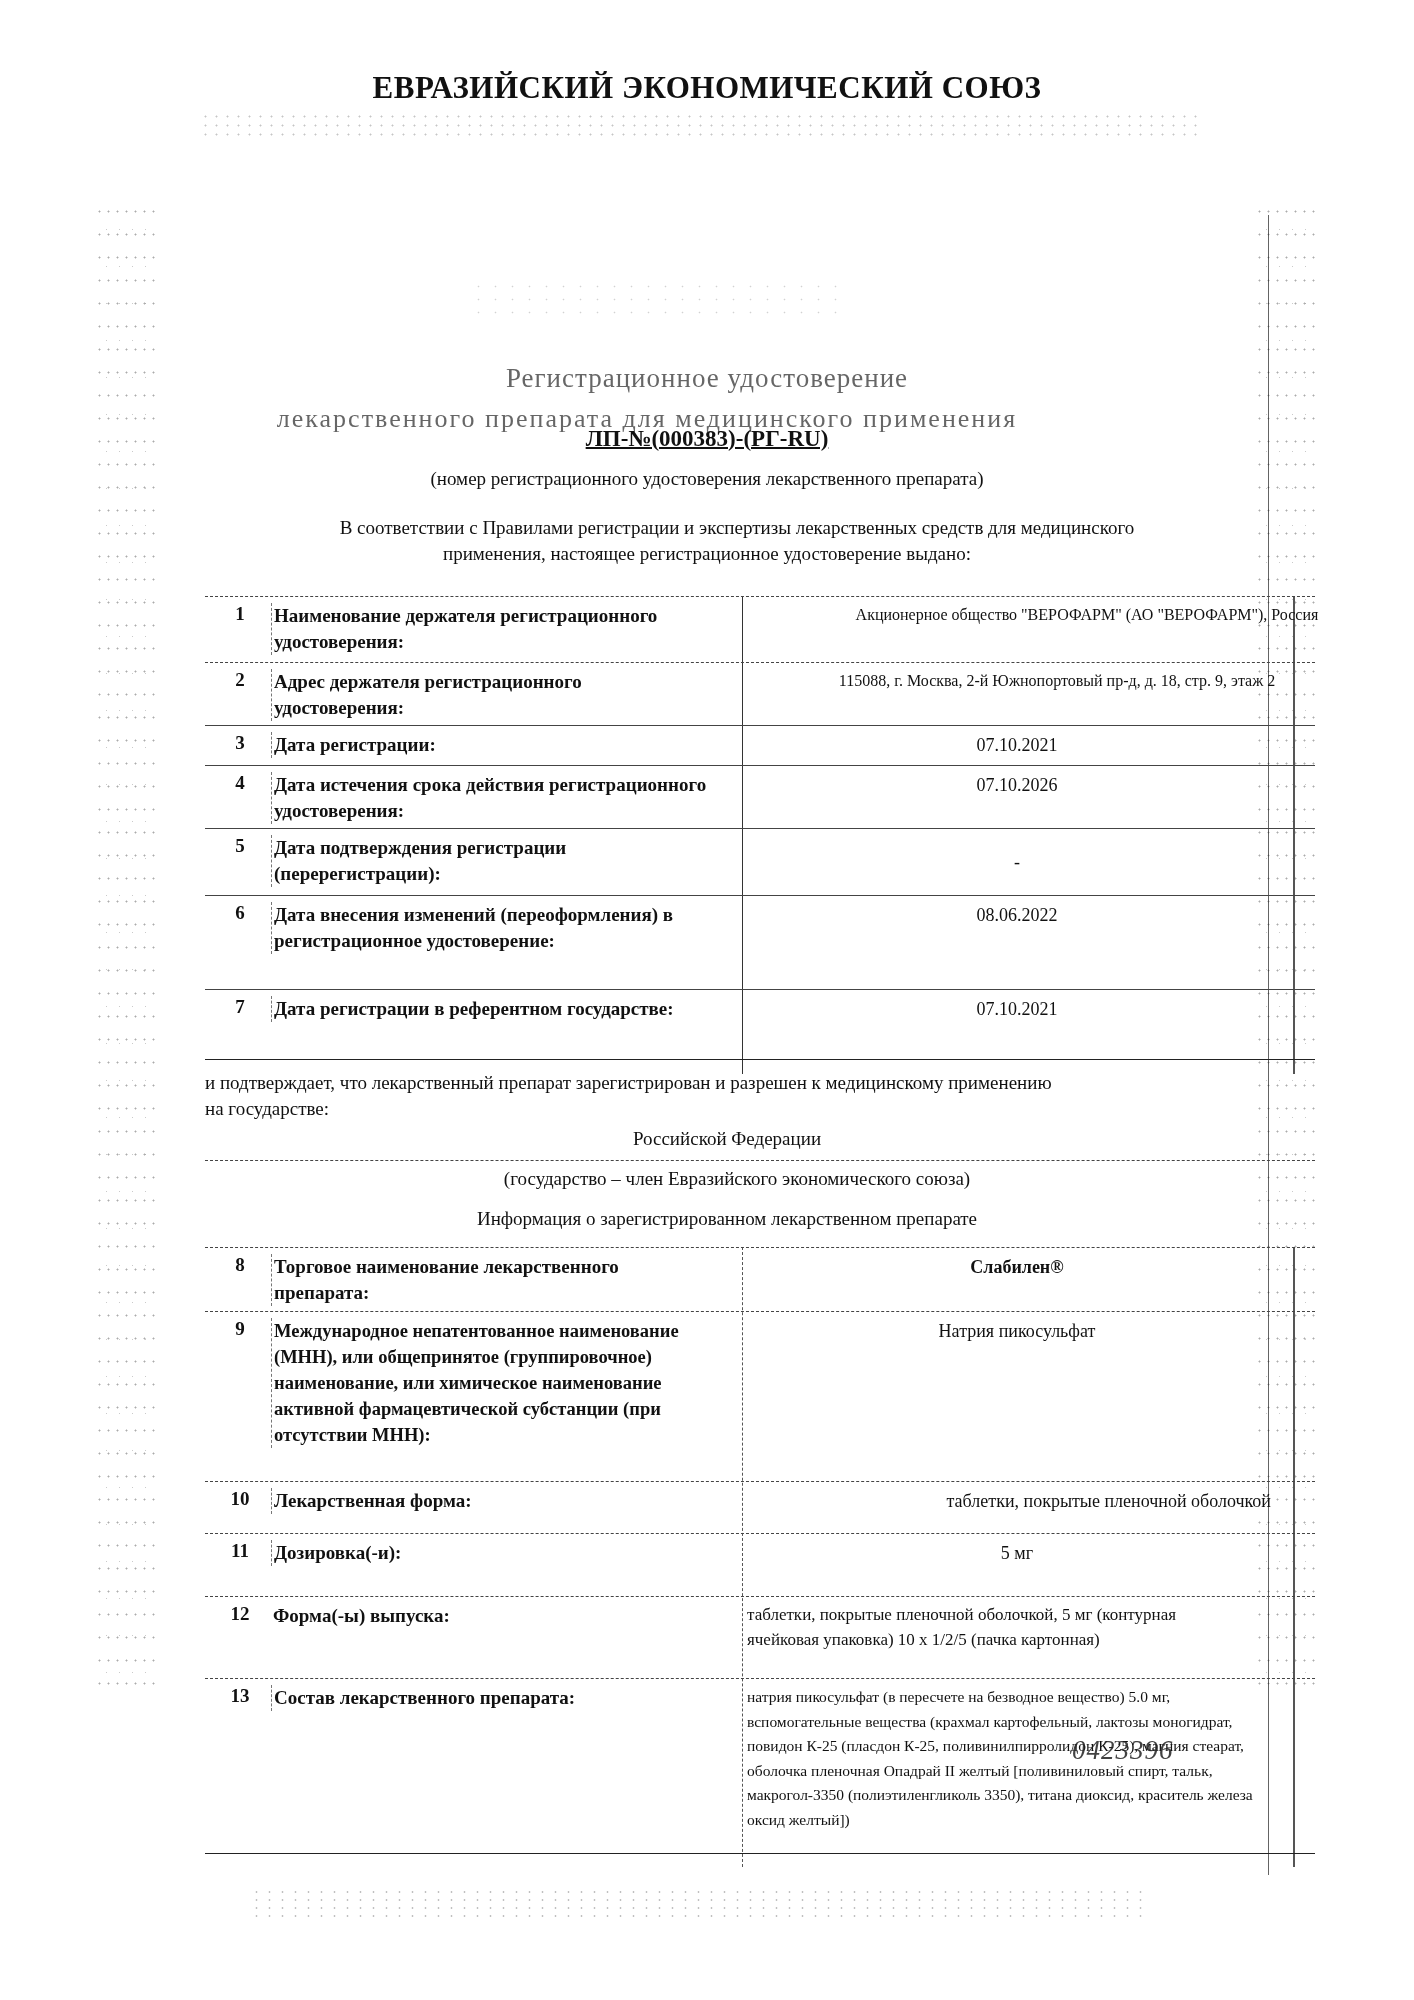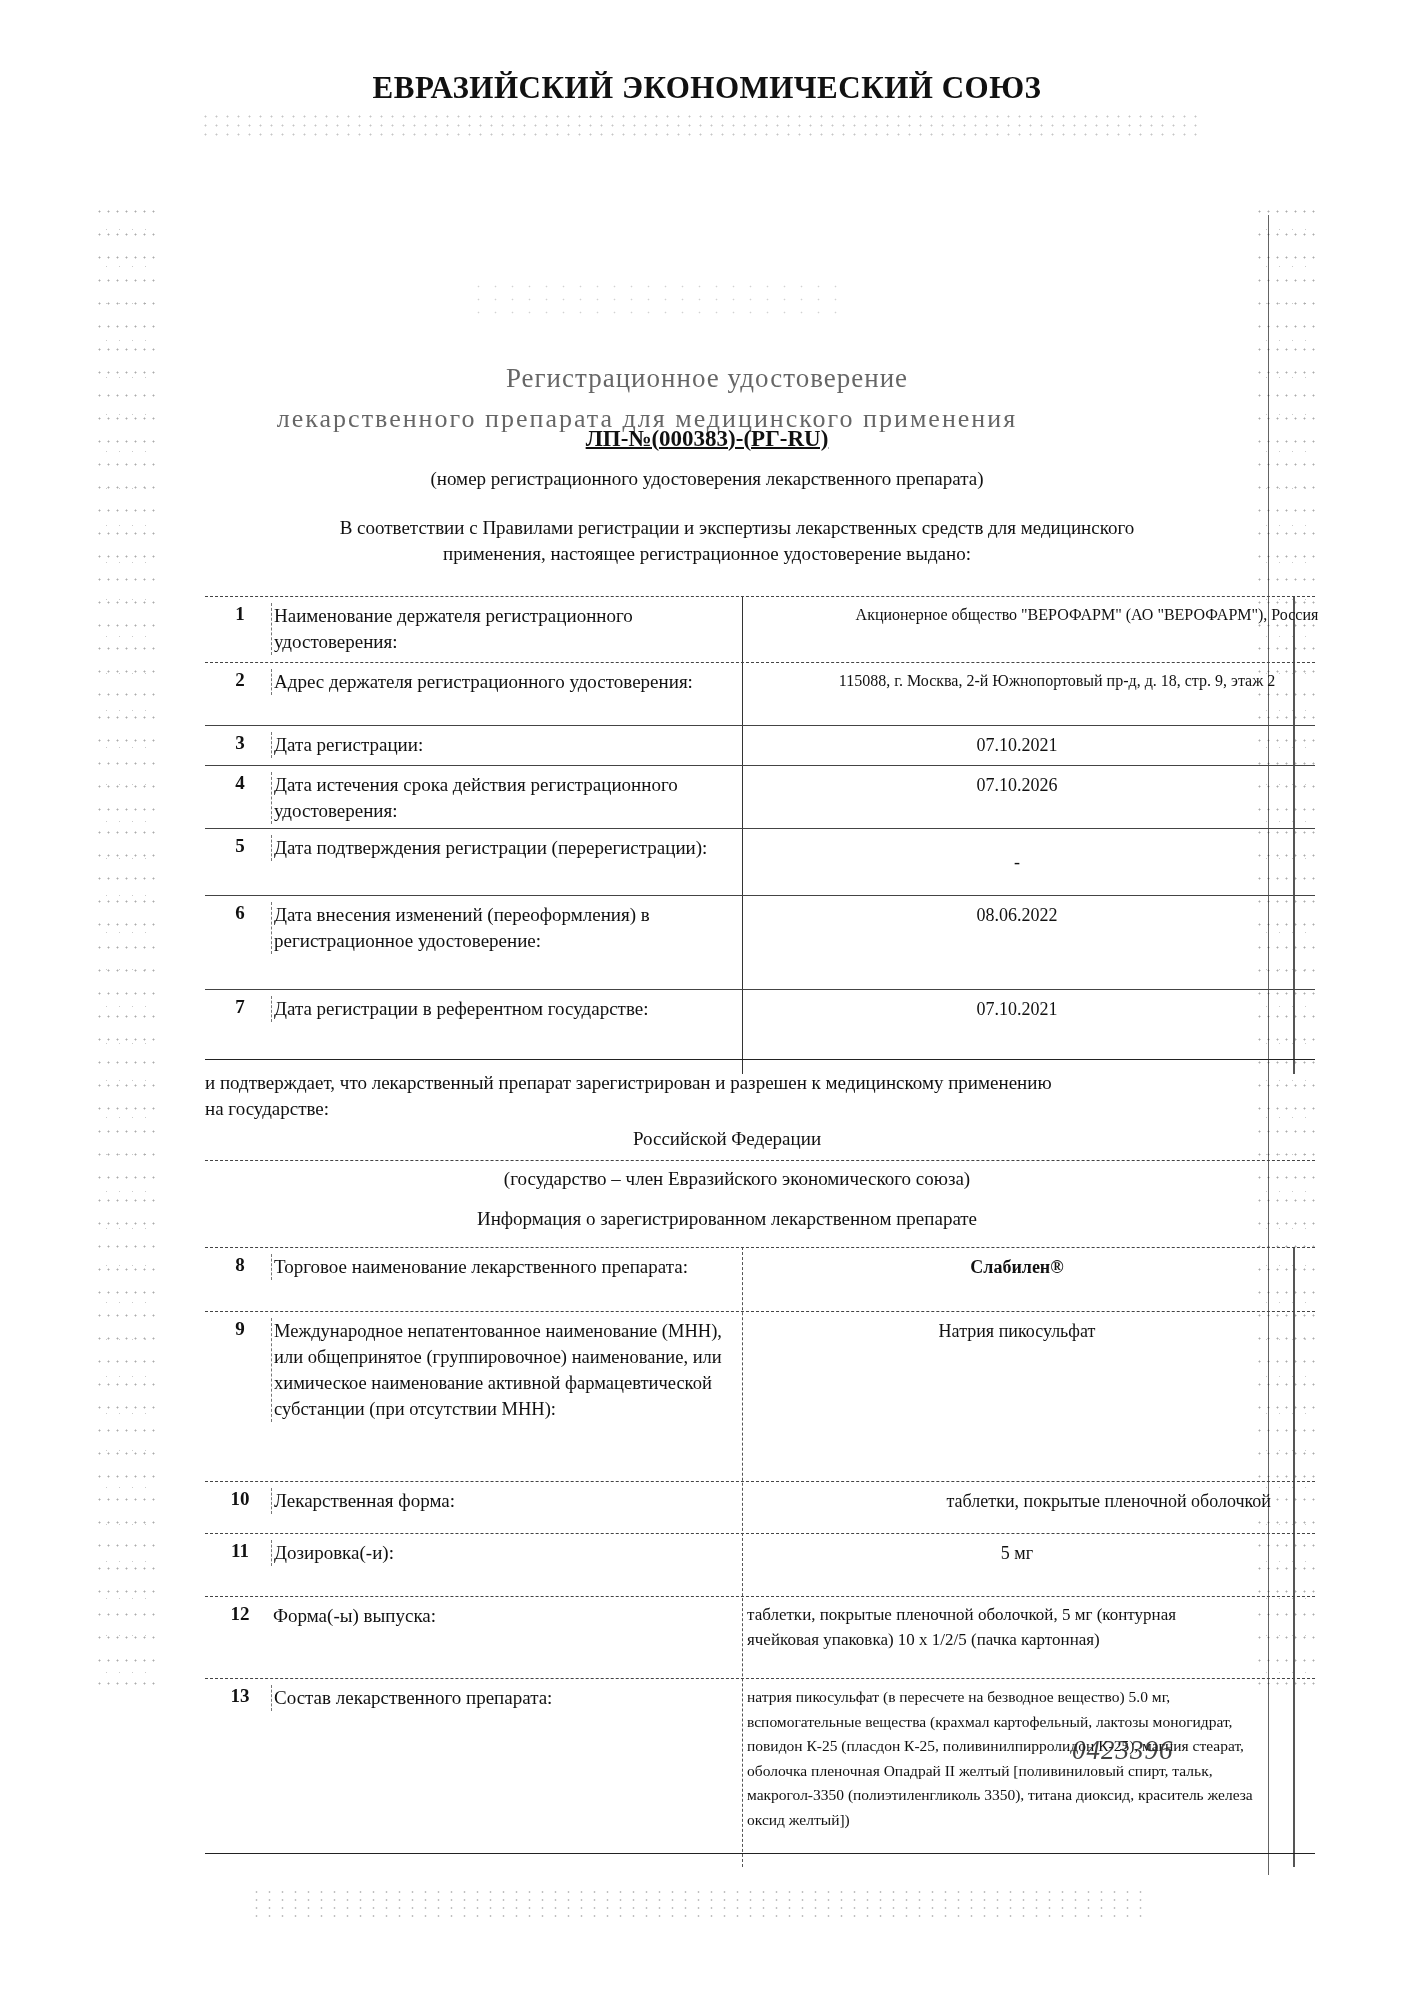--- a/index.html
+++ b/index.html
@@ -131,21 +131,21 @@
       font-size: 19px;
       font-weight: bold;
       text-align: center;
     }
     .row .label {
       position: absolute;
       left: 66px;
       width: 440px;
       top: 6px;
       font-size: 19px;
-      font-weight: normal;
+      font-weight: bold;
       line-height: 26px;
       border-left: 1px dashed #777;
       padding-left: 2px;
     }
     .row .value {
       position: absolute;
       left: 538px;
       width: 548px;
       top: 6px;
       font-size: 18px;

